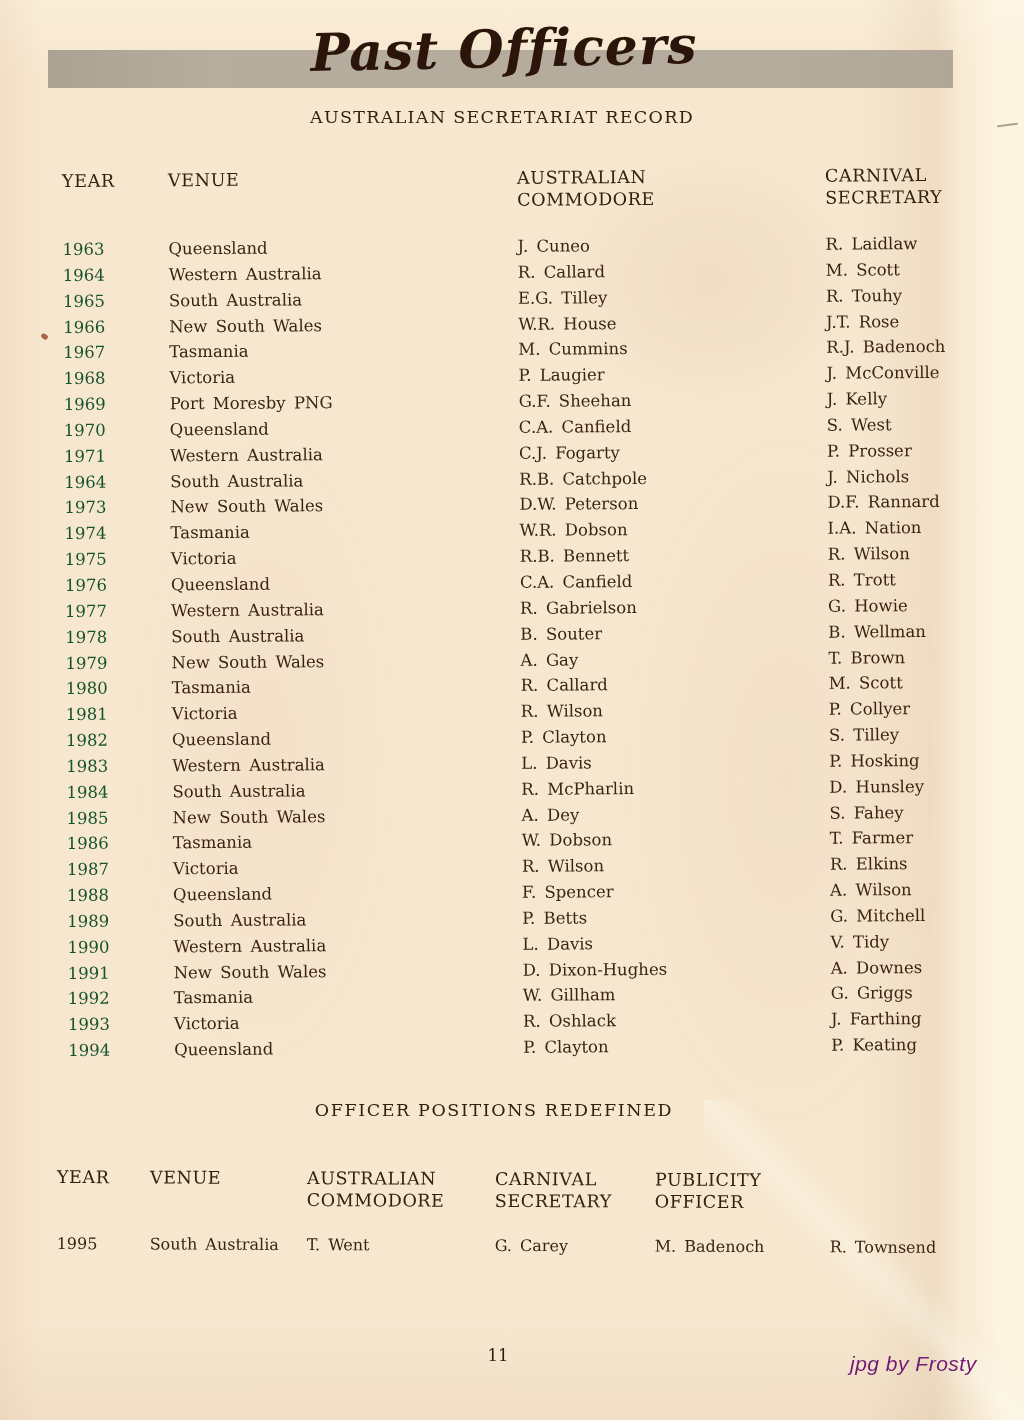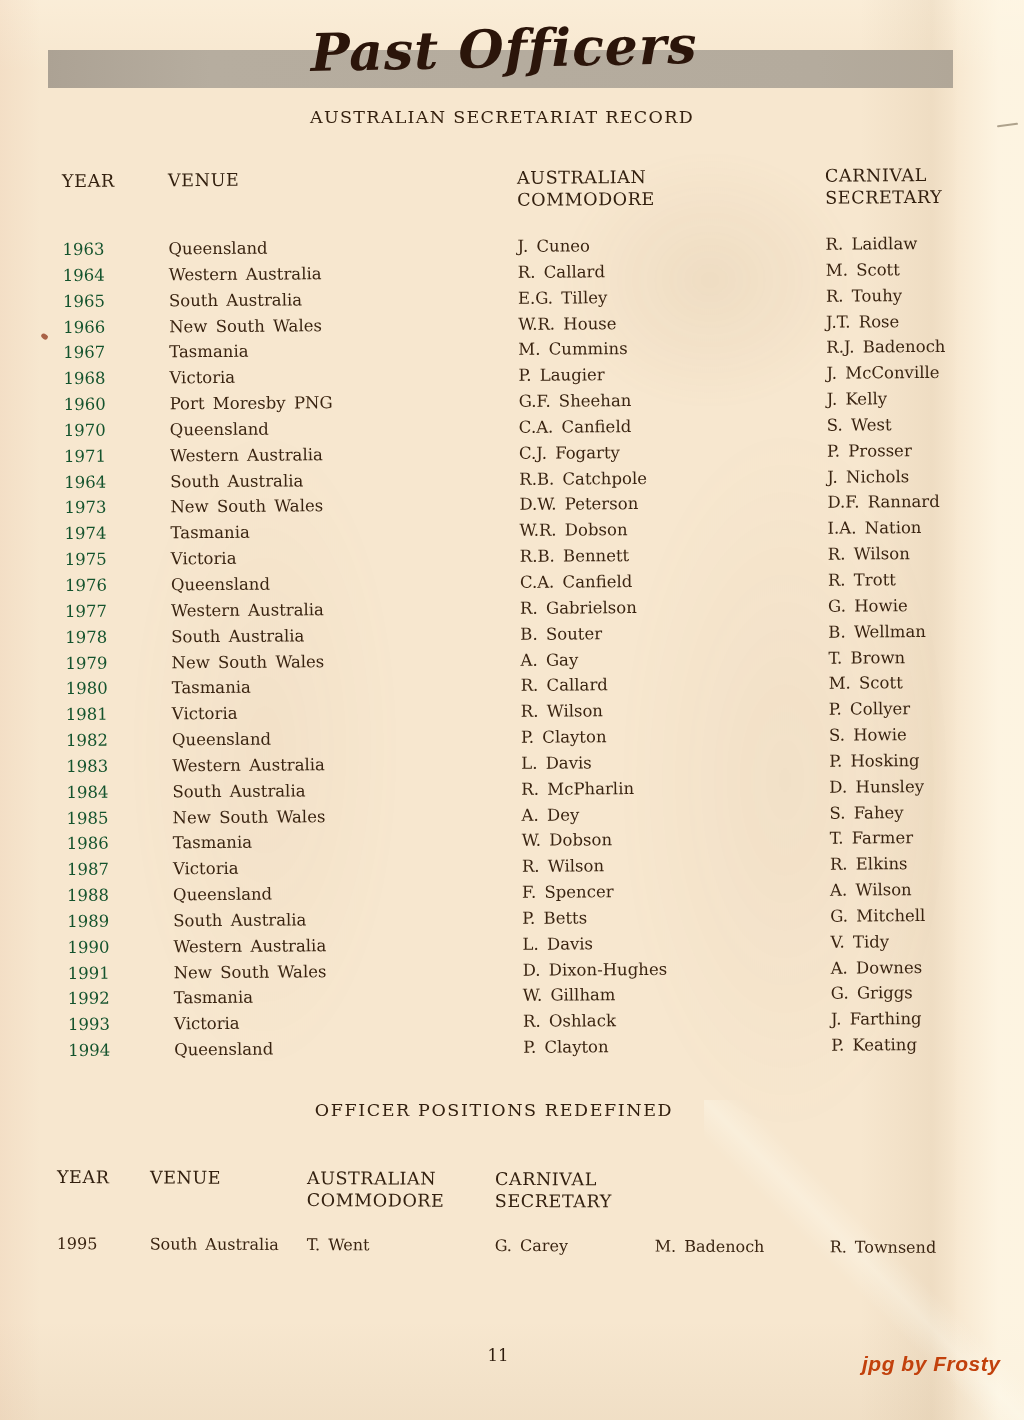--- a/index.html
+++ b/index.html
@@ -64,22 +64,22 @@
     transform:rotate(0.25deg);transform-origin:0 0;}
   .bgrid{display:grid;grid-template-columns:93px 157px 188px 160px 175px 1fr;}
   .bottom-table .hcell .wrapcap{max-width:118px;}
   .bottom-table .hcell.c2 .wrapcap{max-width:132px;}
   .brow{margin-top:22px;}
   .bcell{font-size:16px;line-height:24px;white-space:nowrap;word-spacing:3px;}
 
   .page-number{position:absolute;left:0;top:1346px;width:1024px;text-align:center;
     transform:translateX(-14px);font-size:16.5px;color:#2e1c0d;}
   .watermark{position:absolute;left:850px;top:1352px;
-    font-family:"Liberation Sans", sans-serif;font-style:italic;font-weight:bold;
-    font-size:21px;color:#c2410c;letter-spacing:.5px;margin-left:12px;}
+    font-family:"Liberation Sans", sans-serif;font-style:italic;font-weight:normal;
+    font-size:21px;color:#701a75;letter-spacing:.5px;}
 </style>
 </head>
 <body>
 
 <div class="paper-shading"></div>
 <div class="bleed bleed1"></div>
 <div class="bleed bleed2"></div>
 <div class="bleed bleed3"></div>
 <div class="crease"></div>
 <div class="ink-speck"></div>
@@ -133,21 +133,21 @@
   </div>
 
   <div class="trow">
     <div class="cell year">1968</div>
     <div class="cell venue">Victoria</div>
     <div class="cell commodore">P. Laugier</div>
     <div class="cell secretary">J. McConville</div>
   </div>
 
   <div class="trow">
-    <div class="cell year">1960</div>
+    <div class="cell year">1969</div>
     <div class="cell venue">Port Moresby PNG</div>
     <div class="cell commodore">G.F. Sheehan</div>
     <div class="cell secretary">J. Kelly</div>
   </div>
 
   <div class="trow">
     <div class="cell year">1970</div>
     <div class="cell venue">Queensland</div>
     <div class="cell commodore">C.A. Canfield</div>
     <div class="cell secretary">S. West</div>
@@ -227,21 +227,21 @@
     <div class="cell year">1981</div>
     <div class="cell venue">Victoria</div>
     <div class="cell commodore">R. Wilson</div>
     <div class="cell secretary">P. Collyer</div>
   </div>
 
   <div class="trow">
     <div class="cell year">1982</div>
     <div class="cell venue">Queensland</div>
     <div class="cell commodore">P. Clayton</div>
-    <div class="cell secretary">S. Howie</div>
+    <div class="cell secretary">S. Tilley</div>
   </div>
 
   <div class="trow">
     <div class="cell year">1983</div>
     <div class="cell venue">Western Australia</div>
     <div class="cell commodore">L. Davis</div>
     <div class="cell secretary">P. Hosking</div>
   </div>
 
   <div class="trow">
@@ -324,20 +324,21 @@
 </div>
 
 <div class="section2-heading">OFFICER POSITIONS REDEFINED</div>
 
 <div class="bottom-table">
   <div class="bgrid">
     <div class="hcell"><span class="wrapcap">YEAR</span></div>
     <div class="hcell"><span class="wrapcap">VENUE</span></div>
     <div class="hcell c2"><span class="wrapcap">AUSTRALIAN COMMODORE</span></div>
     <div class="hcell"><span class="wrapcap">CARNIVAL SECRETARY</span></div>
+    <div class="hcell"><span class="wrapcap">PUBLICITY OFFICER</span></div>
   </div>
   <div class="bgrid brow">
     <div class="bcell">1995</div>
     <div class="bcell">South Australia</div>
     <div class="bcell">T. Went</div>
     <div class="bcell">G. Carey</div>
     <div class="bcell">M. Badenoch</div>
     <div class="bcell">R. Townsend</div>
   </div>
 </div>

